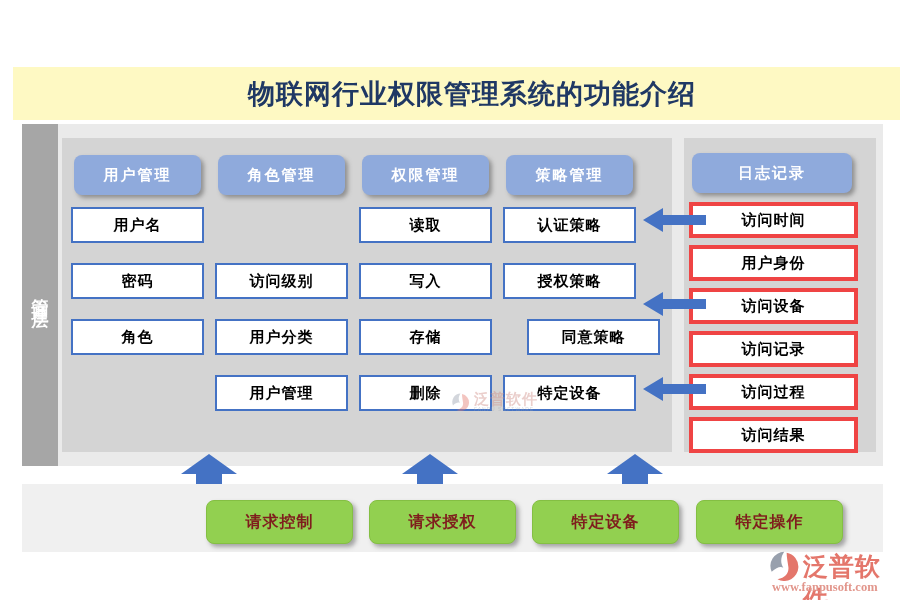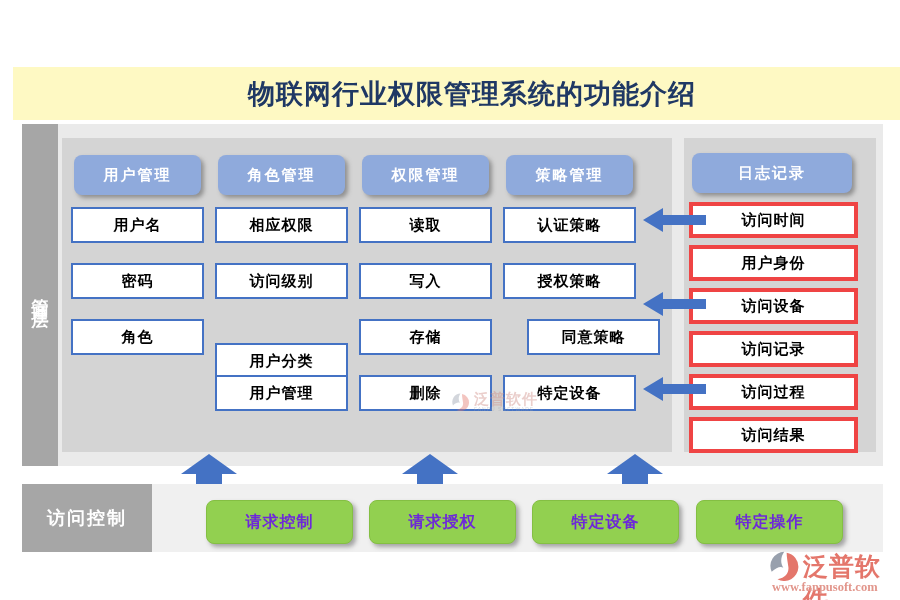--- a/index.html
+++ b/index.html
@@ -45,21 +45,21 @@
     border-left:28px solid transparent;border-right:28px solid transparent;border-bottom:20px solid #4472c4;}
   .v-arrow .stem{position:absolute;left:15px;top:20px;width:26px;height:10px;background:#4472c4;}
 
   
   .bottom-band{position:absolute;left:22px;top:484px;width:861px;height:68px;background:#f0f0f0;}
   .access-box{position:absolute;left:22px;top:484px;width:130px;height:68px;background:#a6a6a6;
     display:flex;align-items:center;justify-content:center;color:#ffffff;font-size:18px;font-weight:bold;
     letter-spacing:2px;}
   .green-btn{position:absolute;top:500px;width:145px;height:42px;background:#92d050;border:1px solid #84bf43;
     border-radius:8px;box-shadow:3px 3px 4px rgba(90,90,90,0.5);display:flex;align-items:center;justify-content:center;
-    color:#6d28d9;font-size:16px;font-weight:bold;letter-spacing:1px;}
+    color:#7f1d1d;font-size:16px;font-weight:bold;letter-spacing:1px;}
 
   
   .watermark{position:absolute;left:452px;top:391px;display:flex;align-items:center;opacity:0.42;}
   .watermark .wm-txt{margin-left:4px;}
   .wm-name{font-size:15px;font-weight:bold;color:#cf8d86;letter-spacing:1px;line-height:15px;}
   .wm-sub{font-size:5px;color:#9aa3b0;letter-spacing:1px;line-height:6px;}
 
   
   .logo{position:absolute;left:770px;top:550px;width:120px;height:46px;}
   .logo-icon{position:absolute;left:0;top:1px;}
@@ -82,23 +82,22 @@
   <div class="left-bar">
     <div class="left-bar-label">管理层</div>
   </div>
 
   <div class="col-header" style="left:74px;">用户管理</div>
   <div class="item-box" style="left:71px;top:207px;">用户名</div>
   <div class="item-box" style="left:71px;top:263px;">密码</div>
   <div class="item-box" style="left:71px;top:319px;">角色</div>
 
   <div class="col-header" style="left:218px;">角色管理</div>
-  <div class="item-box" style="left:215px;top:207px;">相应权限</div>
   <div class="item-box" style="left:215px;top:263px;">访问级别</div>
-  <div class="item-box" style="left:215px;top:319px;margin-top:24px;">用户分类</div>
+  <div class="item-box" style="left:215px;top:319px;">用户分类</div>
   <div class="item-box" style="left:215px;top:375px;">用户管理</div>
 
   <div class="col-header" style="left:362px;">权限管理</div>
   <div class="item-box" style="left:359px;top:207px;">读取</div>
   <div class="item-box" style="left:359px;top:263px;">写入</div>
   <div class="item-box" style="left:359px;top:319px;">存储</div>
   <div class="item-box" style="left:359px;top:375px;">删除</div>
 
   <div class="col-header" style="left:506px;">策略管理</div>
   <div class="item-box" style="left:503px;top:207px;">认证策略</div>
@@ -134,21 +133,20 @@
   <div class="v-arrow" style="left:402px;">
       <div class="head"></div>
       <div class="stem"></div>
     </div>
   <div class="v-arrow" style="left:607px;">
       <div class="head"></div>
       <div class="stem"></div>
     </div>
 
   <div class="bottom-band"></div>
-  <div class="access-box">访问控制</div>
   <div class="green-btn" style="left:206px;">请求控制</div>
   <div class="green-btn" style="left:369px;">请求授权</div>
   <div class="green-btn" style="left:532px;">特定设备</div>
   <div class="green-btn" style="left:696px;">特定操作</div>
 
   <div class="watermark">
     <svg width="18" height="18" viewBox="0 0 36 36">
       <path d="M17 1 A17 17 0 0 0 2 25 C8 19 13 18 16 20 C12 14 13 7 17 1 Z" fill="#98a0ad"></path>
       <path d="M20 2 A17 17 0 0 1 34 20 A17 17 0 0 1 9 34 C19 32 23 26 22 19 C21 12 20 7 20 2 Z" fill="#e4766b"></path>
     </svg>

